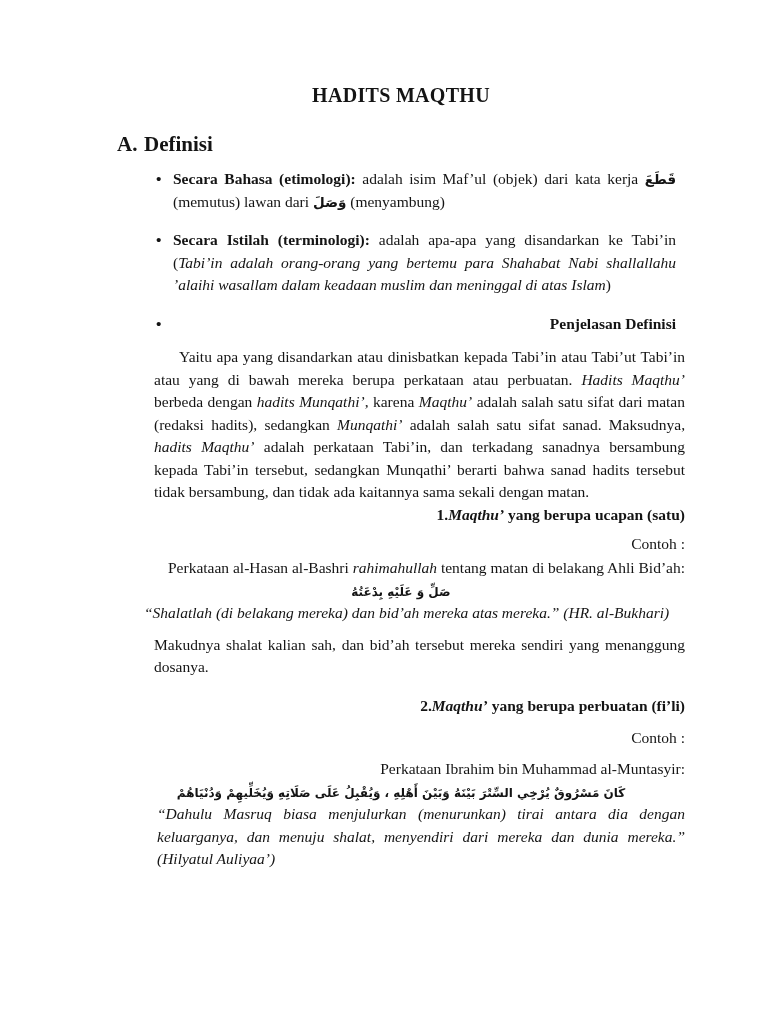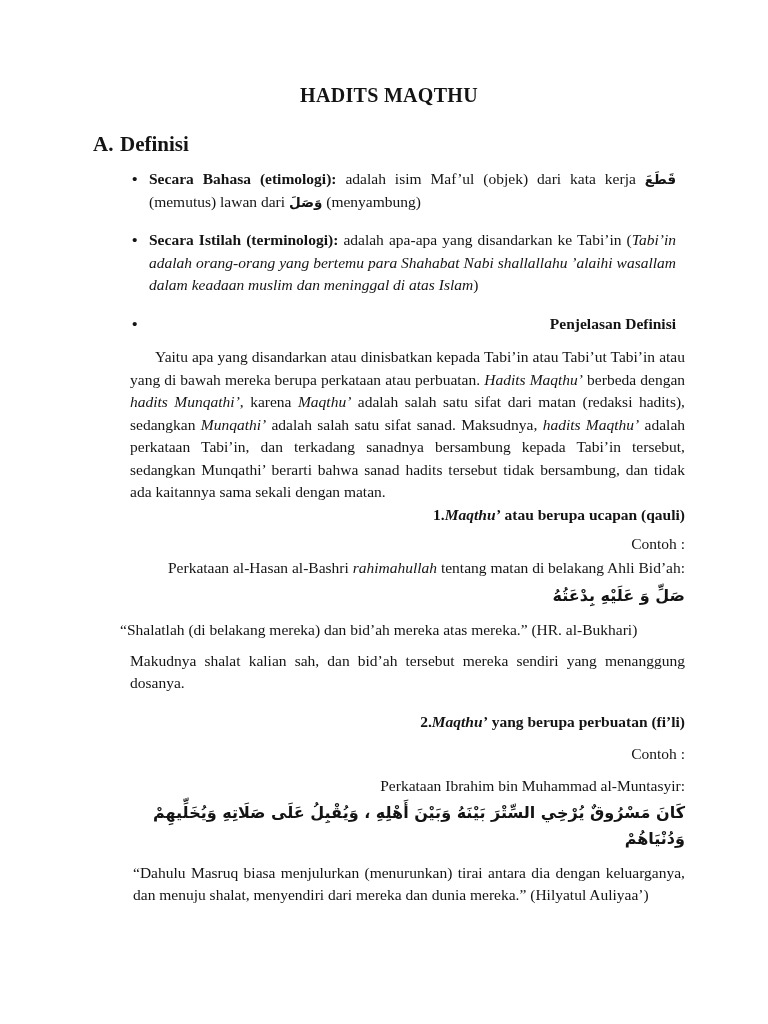--- a/index.html
+++ b/index.html
@@ -8,21 +8,21 @@
     background: #ffffff;
   }
   body {
     font-family: "Liberation Serif", "DejaVu Serif", serif;
     color: #141414;
     -webkit-font-smoothing: antialiased;
   }
   .page {
     box-sizing: border-box;
     width: 768px; height: 1024px;
-    padding: 84px 83px 0 93px;
+    padding: 84px 83px 0 117px;
     overflow: hidden;
     background: #ffffff;
   }
   p { margin: 0; text-align: right; }
   .fs { font-size: 15.5px; line-height: 1.45; }
   .just { text-align: justify; }
   .b { font-weight: 700; }
   .i { font-style: italic; }
 
   .title {
@@ -69,27 +69,27 @@
 
   .sub { }
   .contoh { margin-top: 7px; }
   .intro { margin-top: 2px; }
   .intro2 { margin-top: 9px; }
 
   .ar-line {
     font-family: "DejaVu Sans", sans-serif;
     direction: rtl;
     font-weight: 700;
-    font-size: 16px;
+    font-size: 12px;
     line-height: 1.6;
-    text-align: right;
+    text-align: center;
     margin-top: 3px;
   }
 
-  .quote { margin-top: 10px; }
+  .quote { font-style: italic; }
   .q1 { margin-left: 27px; }
   .q2 { margin-left: 40px; }
   .note { margin-left: 37px; margin-top: 9px; }
 </style>
 </head>
 <body>
 
 <div class="page">
 
   <h1 class="title">HADITS MAQTHU</h1>
@@ -105,21 +105,21 @@
     </li>
     <li>
       <p><span class="b">Penjelasan Definisi</span></p>
     </li>
   </ul>
 
   <p class="para fs just"><span>Yaitu apa yang disandarkan atau dinisbatkan kepada Tabi’in atau Tabi’ut Tabi’in atau yang di bawah mereka berupa perkataan atau perbuatan. </span><span class="i">Hadits Maqthu’</span><span> berbeda dengan </span><span class="i">hadits Munqathi’</span><span>, karena </span><span class="i">Maqthu’</span><span> adalah salah satu sifat dari matan (redaksi hadits), sedangkan </span><span class="i">Munqathi’</span><span> adalah salah satu sifat sanad. Maksudnya, </span><span class="i">hadits Maqthu’</span><span> adalah perkataan Tabi’in, dan terkadang sanadnya bersambung kepada Tabi’in tersebut, sedangkan Munqathi’ berarti bahwa sanad hadits tersebut tidak bersambung, dan tidak ada kaitannya sama sekali dengan matan.</span></p>
 
 
   <div class="bitem fs">
-    <p class="bitem-title"><span class="num">1.</span><span class="ttl-i">Maqthu’</span><span> atau berupa ucapan (qauli)</span></p>
+    <p class="bitem-title"><span class="num">1.</span><span class="ttl-i">Maqthu’</span><span> yang berupa ucapan (satu)</span></p>
   </div>
 
   <p class="sub fs contoh">Contoh :</p>
 
   <p class="sub fs intro"><span>Perkataan al-Hasan al-Bashri </span><span class="i">rahimahullah</span><span> tentang matan di belakang Ahli Bid’ah:</span></p>
 
   <p class="ar-line">صَلِّ وَ عَلَيْهِ بِدْعَتُهُ</p>
 
   <p class="quote q1 fs just">“Shalatlah (di belakang mereka) dan bid’ah mereka atas mereka.” (HR. al-Bukhari)</p>
 

